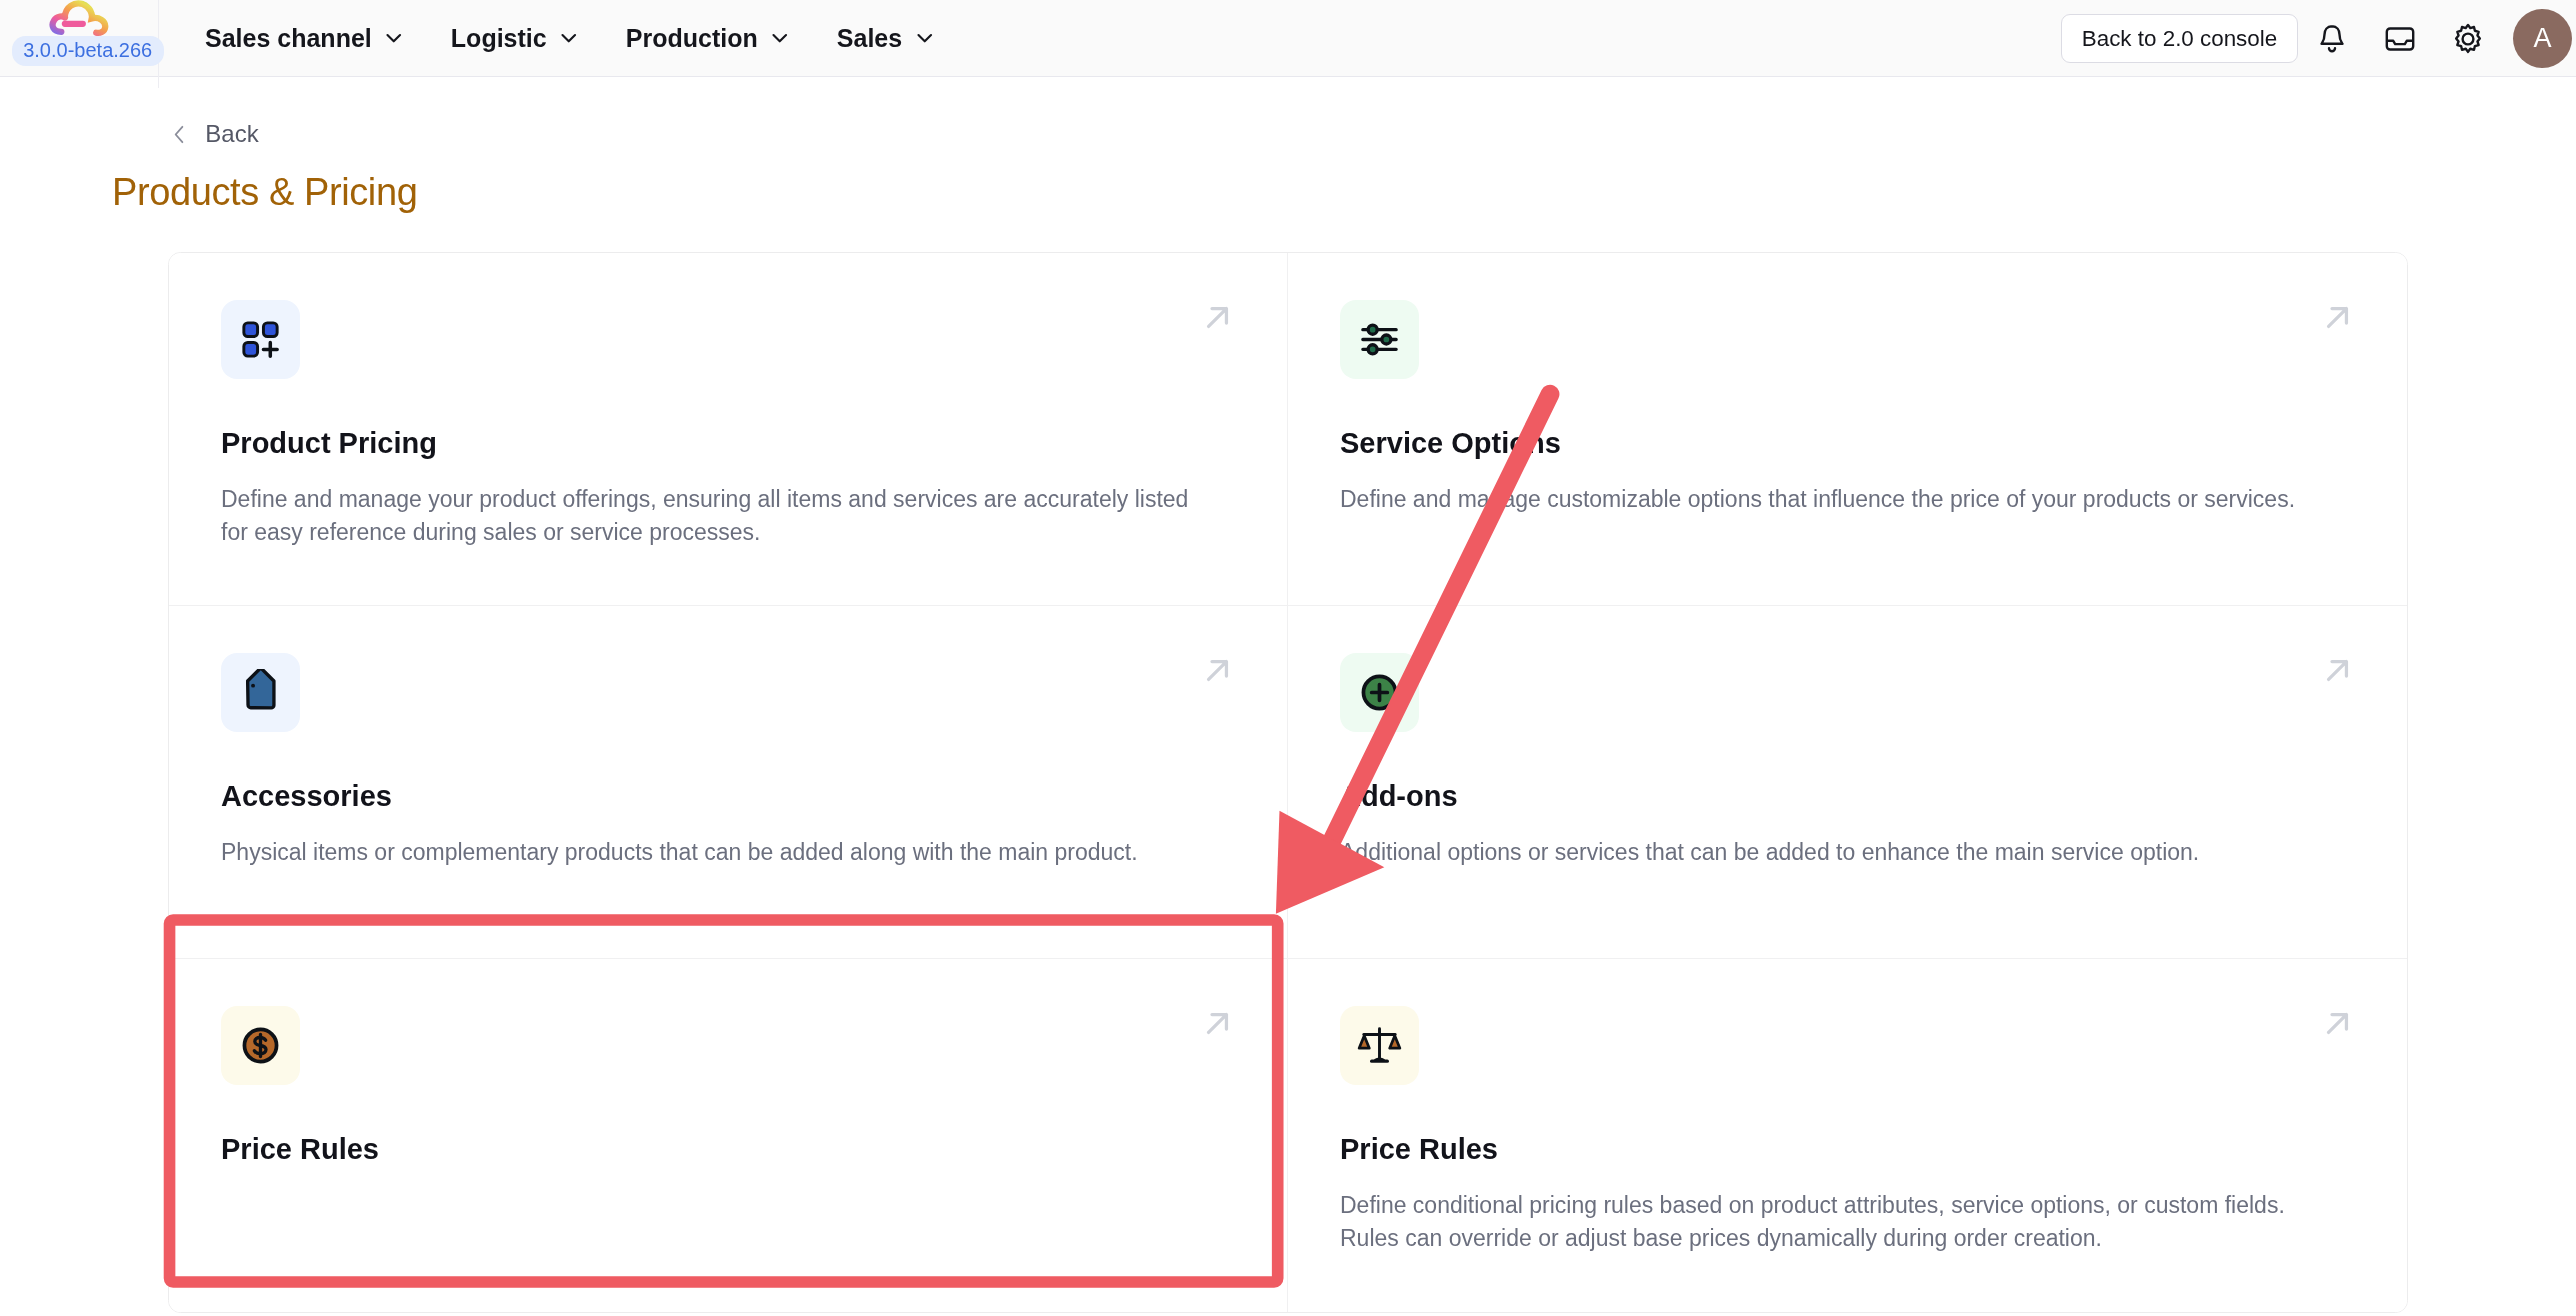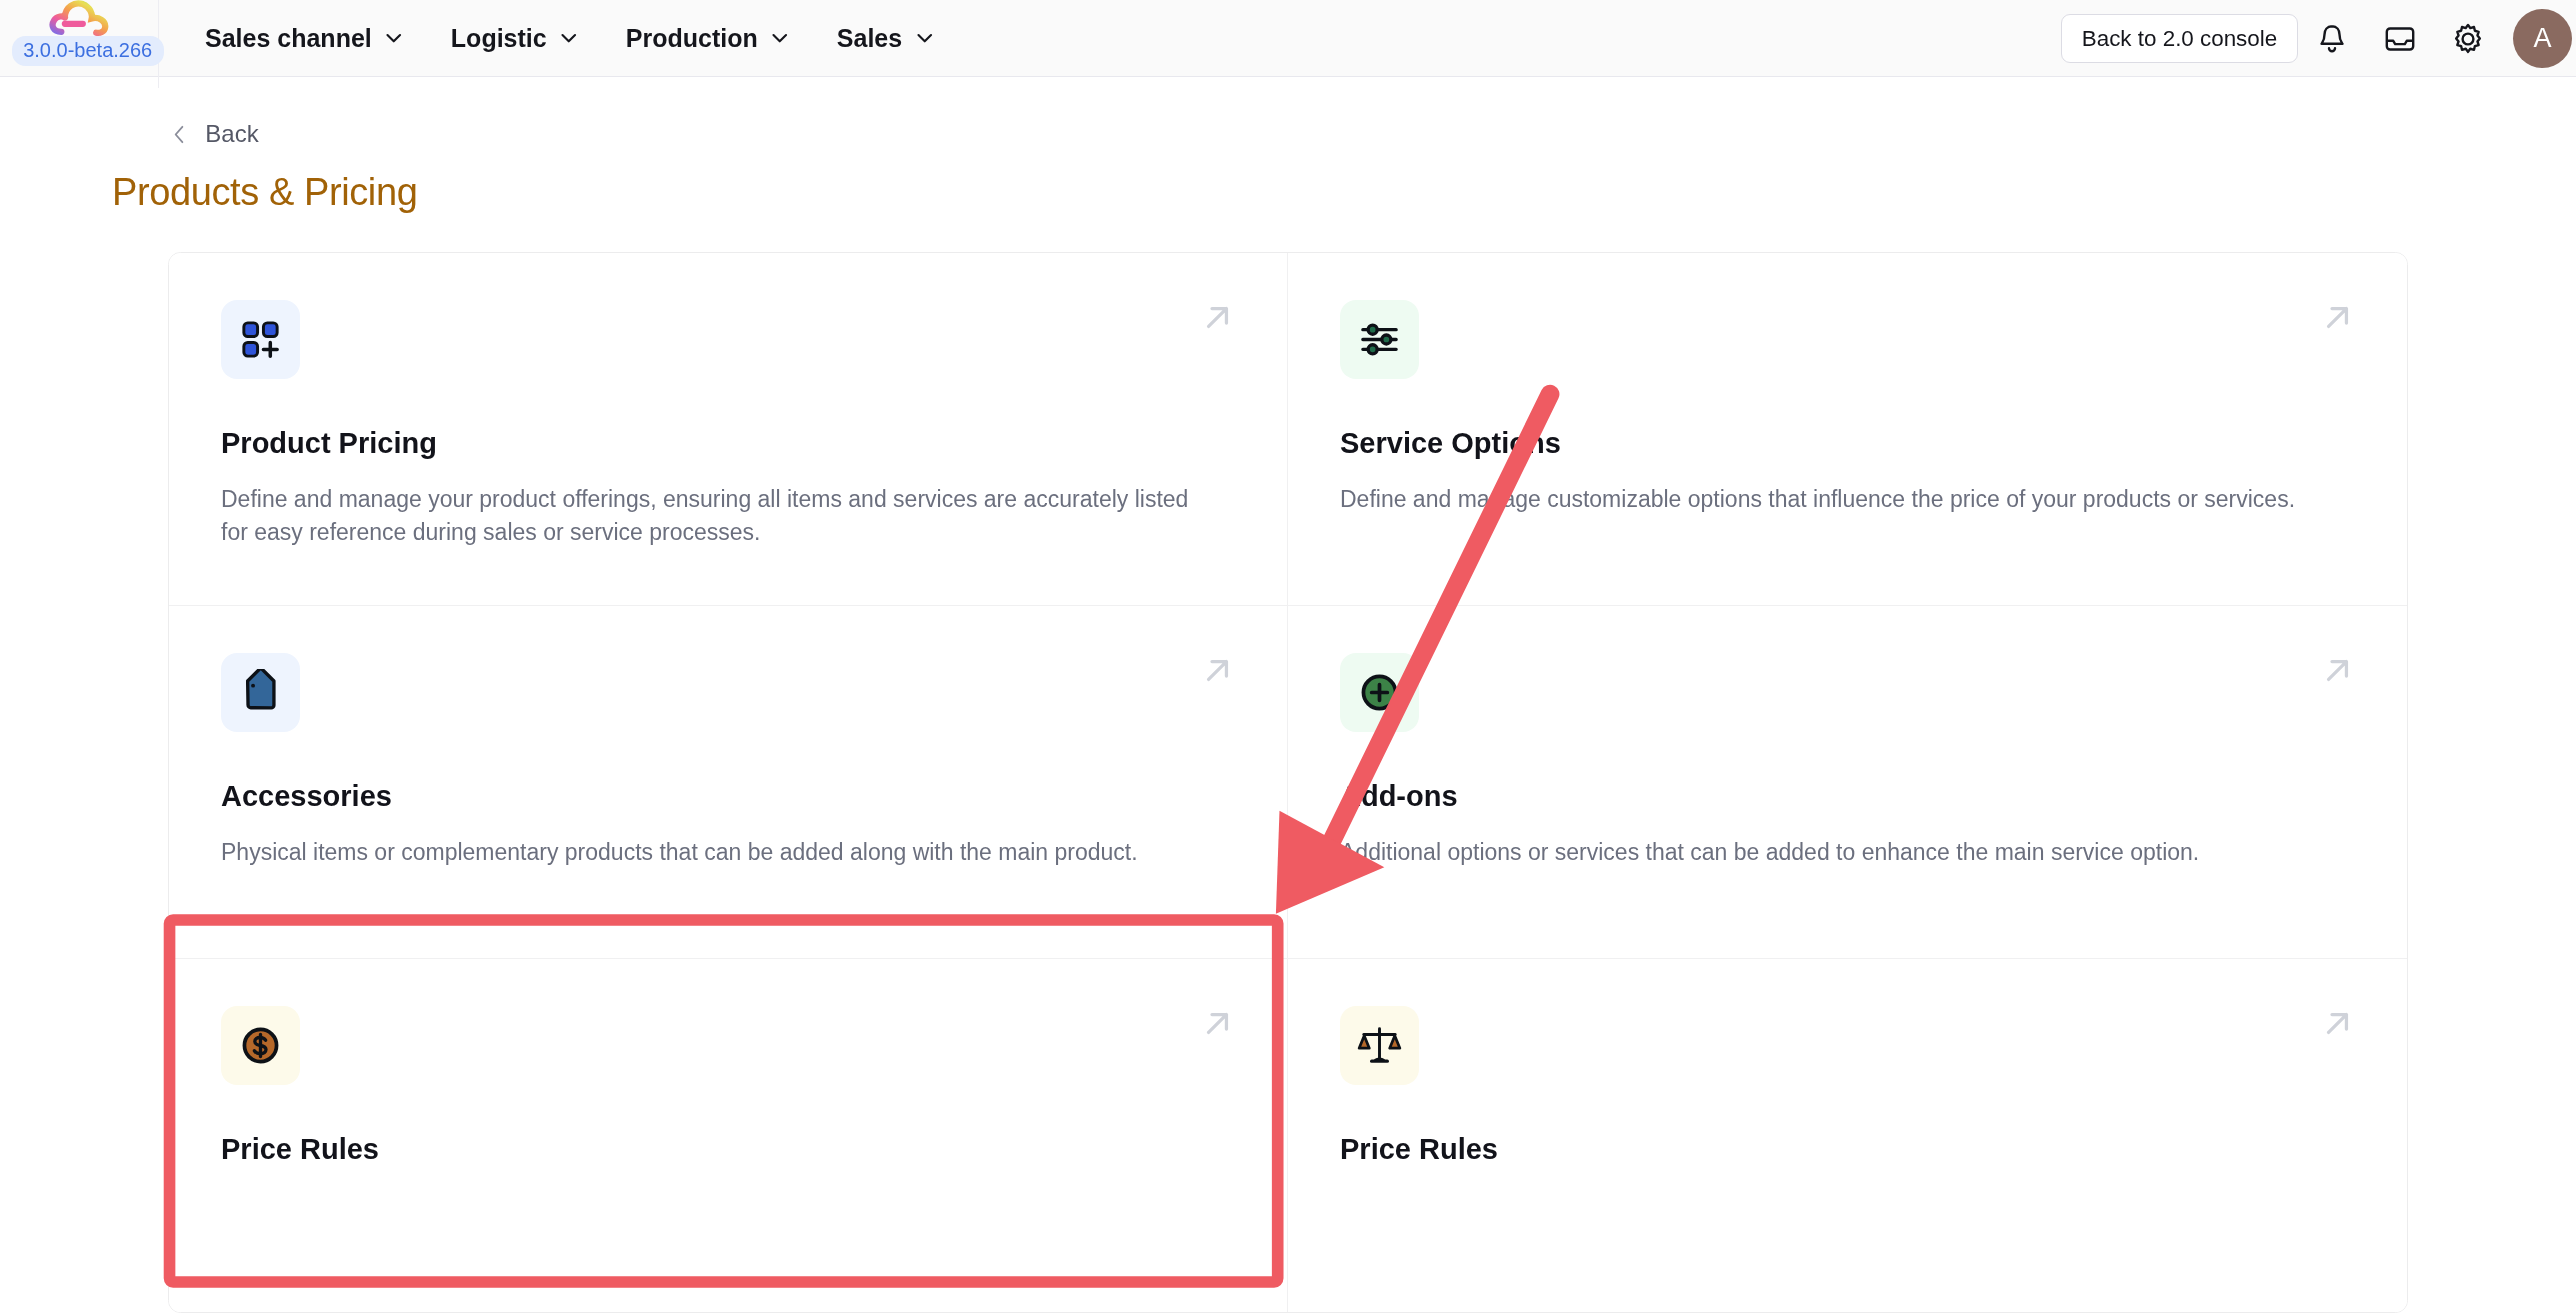--- a/index.html
+++ b/index.html
@@ -314,20 +314,21 @@
           <path d="M8 20 h8" stroke="#0d1117" stroke-width="1.7" stroke-linecap="round"></path>
           <path d="M9.6 19.6 q2.4 -1.6 4.8 0" fill="none" stroke="#0d1117" stroke-width="1.4"></path>
           <path d="M4.2 7 L1.6 13.4 H6.8 Z" fill="#b5682a" stroke="#0d1117" stroke-width="1.4" stroke-linejoin="round"></path>
           <path d="M19.8 7 L17.2 13.4 H22.4 Z" fill="#b5682a" stroke="#0d1117" stroke-width="1.4" stroke-linejoin="round"></path>
         </svg>
       </div>
       <svg class="ext-arrow" viewBox="0 0 24 24">
         <path d="M6.5 17.5 L17.5 6.5 M8.6 6.5 H17.5 V15.4" fill="none" stroke="#cfd2d9" stroke-width="2" stroke-linecap="round" stroke-linejoin="round"></path>
       </svg>
       <div class="card-title">Price Rules</div>
+      <div class="card-desc">Define conditional pricing rules based on product attributes, service options, or custom fields. Rules can override or adjust base prices dynamically during order creation.</div>
     </div>
 
   </div>
 </div>
 
 <svg class="anno-layer" viewBox="0 0 2875 1469">
 
   <rect x="189" y="1027" width="1237" height="404" rx="4" fill="none" stroke="#ef5b62" stroke-width="13"></rect>
 
   <line x1="1730" y1="440" x2="1477" y2="958" stroke="#ef5b62" stroke-width="21" stroke-linecap="round"></line>

